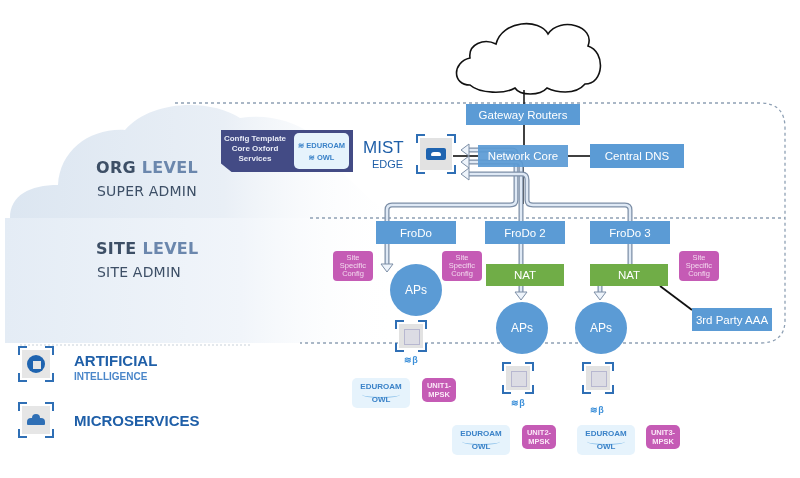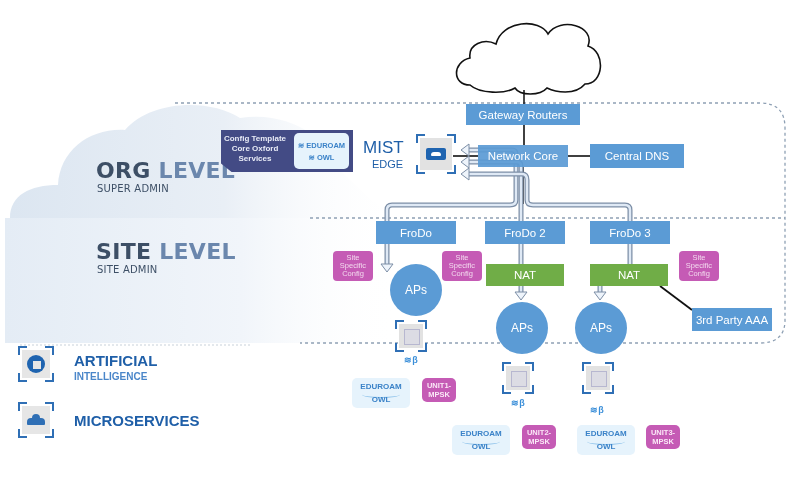--- a/index.html
+++ b/index.html
@@ -1,22 +1,22 @@
 <!DOCTYPE html>
 <html><head>
 <meta charset="utf-8">
 <style>
   html, body { margin: 0; padding: 0; background: #ffffff; }
   body { width: 800px; height: 478px; position: relative; overflow: hidden; font-family: "Liberation Sans", sans-serif; }
   #stage { position: absolute; left: 0; top: 0; width: 800px; height: 478px; }
   svg { position: absolute; left: 0; top: 0; }
-  .lvl-title { position: absolute; font-family: "DejaVu Sans", sans-serif; font-size: 22px; letter-spacing: 0.3px; }
+  .lvl-title { position: absolute; font-family: "DejaVu Sans", sans-serif; font-size: 16px; letter-spacing: 0.3px; }
   .lvl-title .dark { color: #3d4f66; font-weight: bold; }
   .lvl-title .light { color: #6b87ad; font-weight: bold; }
-  .lvl-sub { position: absolute; font-family: "DejaVu Sans", sans-serif; font-size: 10px; color: #3d4f66; letter-spacing: 0.2px; text-align: right; }
+  .lvl-sub { position: absolute; font-family: "DejaVu Sans", sans-serif; font-size: 14px; color: #3d4f66; letter-spacing: 0.2px; text-align: right; }
   .box { position: absolute; background: #5b9bd5; color: #ffffff; font-size: 11.5px; display: flex; align-items: center; justify-content: center; }
   .nat { position: absolute; background: #70ad47; color: #ffffff; font-size: 11.5px; display: flex; align-items: center; justify-content: center; }
   .ap { position: absolute; width: 52px; height: 52px; border-radius: 50%; background: #5b9bd5; color: #fff; font-size: 12px; display: flex; align-items: center; justify-content: center; }
   .ssc { position: absolute; width: 40px; height: 30px; background: #c55bb5; border-radius: 4px; color: #f3d9ee; font-size: 7.5px; line-height: 8px; text-align: center; display: flex; align-items: center; justify-content: center; }
   .apbox { position: absolute; width: 32px; height: 32px; }
   .apbox .bg { position: absolute; left: 4px; top: 4px; width: 24px; height: 24px; background: #e2e2e2; }
   .apbox .inner { position: absolute; left: 9px; top: 9px; width: 14px; height: 14px; border: 1px solid #b7b7d0; background: #dcdce4; }
   .corner { position: absolute; width: 7px; height: 7px; border-color: #2f6fb5; border-style: solid; }
   .c-tl { left: 0; top: 0; border-width: 2px 0 0 2px; }
   .c-tr { right: 0; top: 0; border-width: 2px 2px 0 0; }

